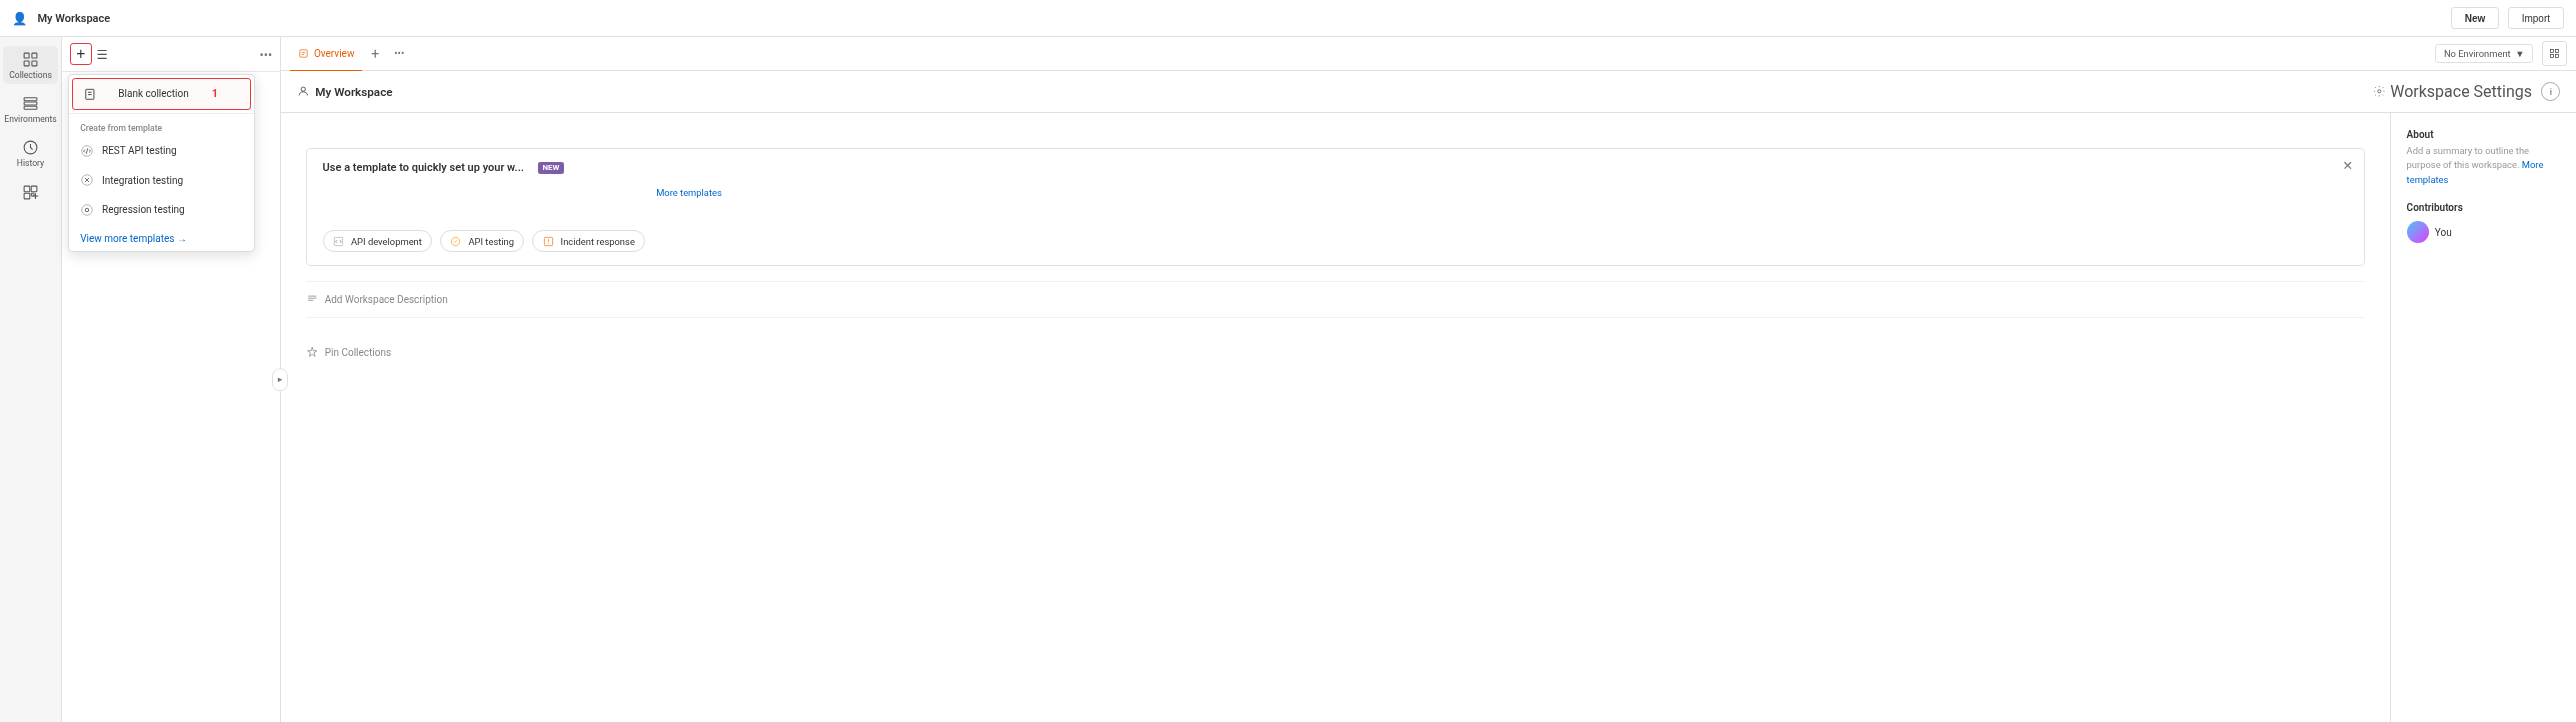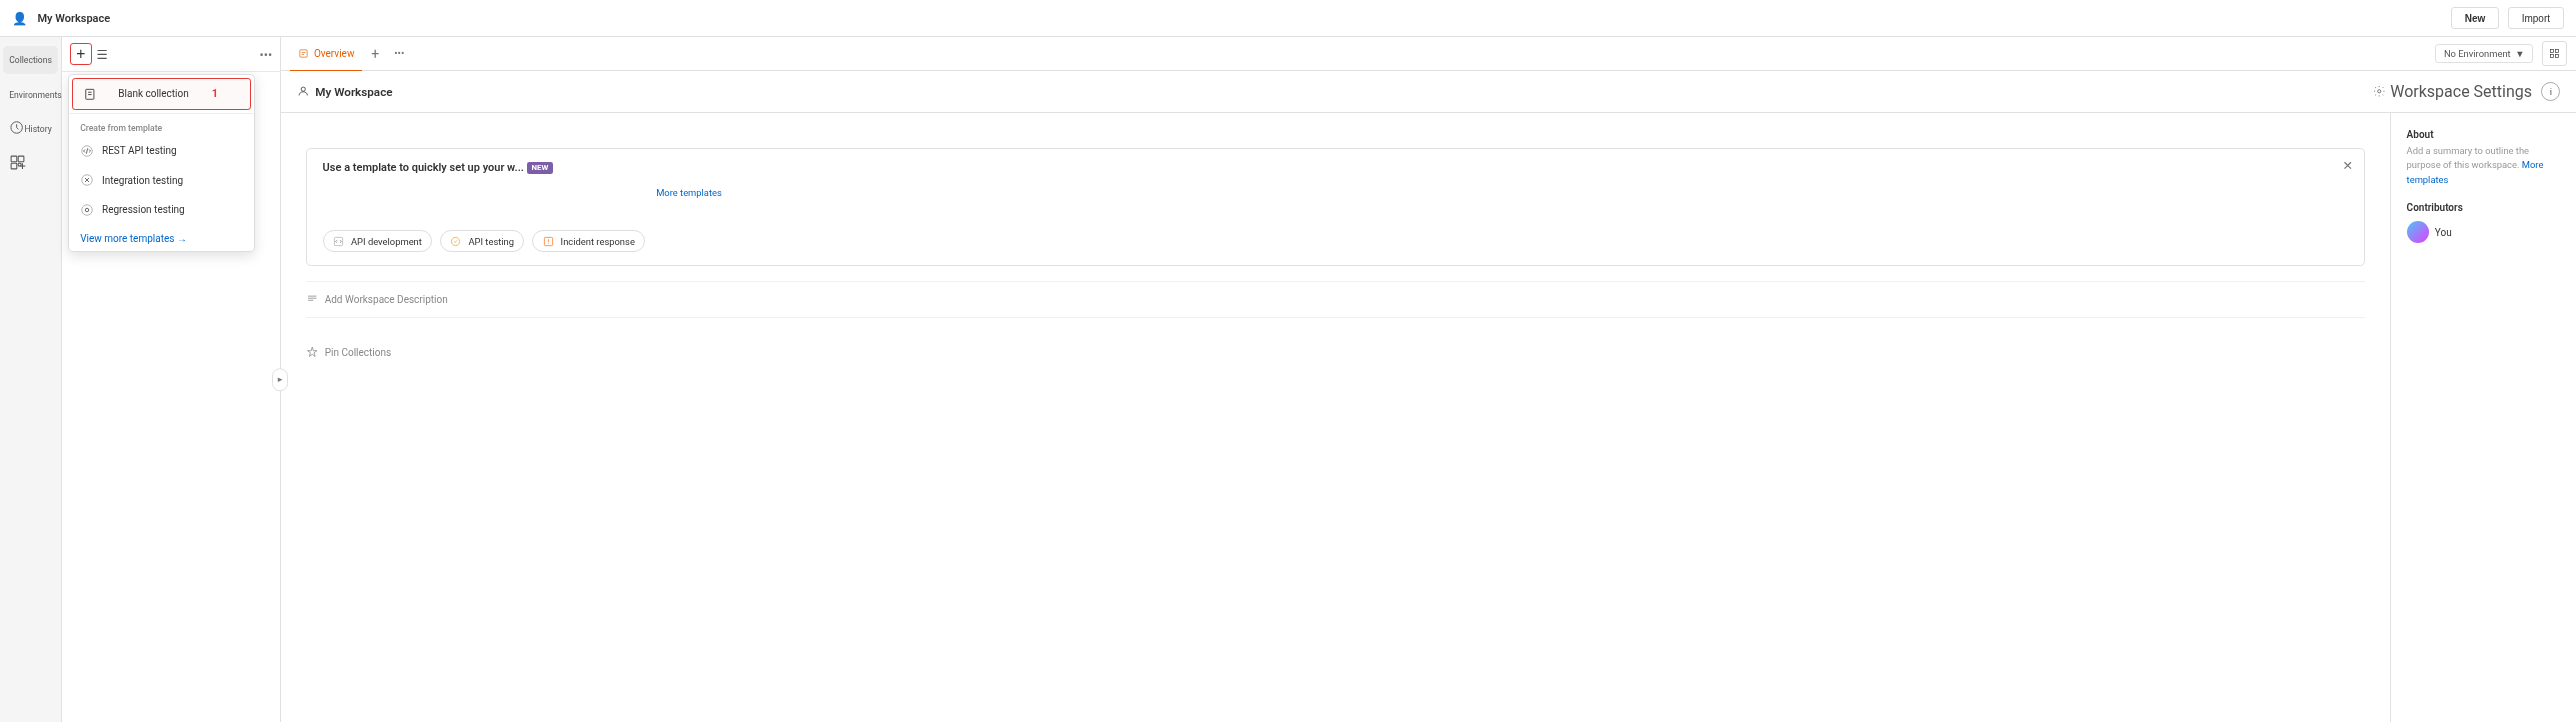--- a/index.html
+++ b/index.html
@@ -3,21 +3,21 @@
   <meta charset="utf-8">
   <style>
     * { box-sizing: border-box; margin: 0; padding: 0; }
     body { font-family: -apple-system, BlinkMacSystemFont, 'Segoe UI', Roboto, sans-serif; background: #f5f5f5; font-size: 10px; color: #333; overflow: hidden; }
 
     
     .app { display: flex; flex-direction: column; height: 100vh; width: 100vw; }
     .top-bar { display: flex; align-items: center; padding: 0 12.5px; height: 37px; background: #fff; border-bottom: 0.8px solid #e0e0e0; gap: 9.4px; z-index: 10; }
     .main-area { display: flex; flex: 1; overflow: hidden; }
     .sidebar { width: 62px; background: #f5f5f5; border-right: 0.8px solid #e0e0e0; display: flex; flex-direction: column; align-items: center; padding-top: 9.4px; gap: 6.2px; }
-    .sidebar-icon-group { display: flex; flex-direction: row; align-items: center; cursor: pointer; padding: 4.7px 6.2px; border-radius: 4.7px; width: 55px; }
+    .sidebar-icon-group { display: flex; flex-direction: column; align-items: center; cursor: pointer; padding: 4.7px 6.2px; border-radius: 4.7px; width: 55px; }
     .sidebar-icon-group.active { background: #ebebeb; }
     .sidebar-icon-svg { width: 17px; height: 17px; margin-bottom: 1.6px; color: #555; }
     .sidebar-label { font-size: 8.6px; color: #555; text-align: center; }
 
     .panel { width: 219px; background: #fff; border-right: 0.8px solid #e0e0e0; display: flex; flex-direction: column; position: relative; }
     .panel-header { display: flex; align-items: center; padding: 6.2px 7.8px; gap: 4.7px; border-bottom: 0.8px solid #e8e8e8; }
     .panel-header-btn { width: 22px; height: 22px; border: 1.6px solid #e53935; border-radius: 3.1px; display: flex; align-items: center; justify-content: center; cursor: pointer; background: #fff; font-size: 14px; color: #333; font-weight: 300; }
     .panel-header-filter { color: #555; cursor: pointer; }
     .panel-header-more { margin-left: auto; color: #777; cursor: pointer; font-size: 12.5px; }
 
@@ -47,21 +47,21 @@
 
     .badge-1 { color: #e53935; font-size: 11px; font-weight: 700; margin-left: 3.1px; }
 
     
     .workspace-header { display: flex; align-items: center; padding: 11px 15.6px; border-bottom: 0.8px solid #e0e0e0; }
     .workspace-header-name { font-size: 11.7px; font-weight: 600; color: #333; margin-left: 6.2px; }
     .workspace-settings-btn { margin-left: auto; display: flex; align-items: center; gap: 4.7px; color: #555; cursor: pointer; font-size: 16px; }
     .info-btn { width: 19px; height: 19px; border-radius: 50%; border: 0.8px solid #aaa; display: flex; align-items: center; justify-content: center; cursor: pointer; color: #555; font-size: 9.4px; margin-left: 9.4px; }
 
     .template-banner { margin: 15.6px 0; padding: 12.5px 15.6px; background: #fff; border: 0.8px solid #e0e0e0; border-radius: 4.7px; position: relative; }
-    .template-banner-title { font-weight: 600; font-size: 11px; margin-bottom: 7.8px; display: flex; align-items: center; gap: 3px; }
+    .template-banner-title { font-weight: 600; font-size: 11px; margin-bottom: 7.8px; display: flex; align-items: center; gap: 14px; }
     .new-badge { background: #7b5ea7; color: #fff; font-size: 7.8px; font-weight: 700; padding: 1.6px 4.7px; border-radius: 2.3px; }
     .template-close { position: absolute; top: 9.4px; right: 11px; cursor: pointer; color: #777; font-size: 12.5px; }
     .template-tabs { display: flex; gap: 7.8px; flex-wrap: wrap; }
     .template-tab { display: flex; align-items: center; gap: 7px; padding: 4.7px 9.4px; border: 0.8px solid #ddd; border-radius: 15.6px; cursor: pointer; font-size: 9.4px; color: #333; background: #fff; margin-top: 48px; }
 
     .add-desc { display: flex; align-items: center; gap: 6.2px; padding: 11px 0; color: #888; cursor: pointer; border-top: 0.8px solid #f0f0f0; }
     .pin-collections { display: flex; align-items: center; gap: 6.2px; padding: 28px 0; color: #888; cursor: pointer; border-top: 0.8px solid #f0f0f0; }
 
     
     .about-section { margin-bottom: 15.6px; }

